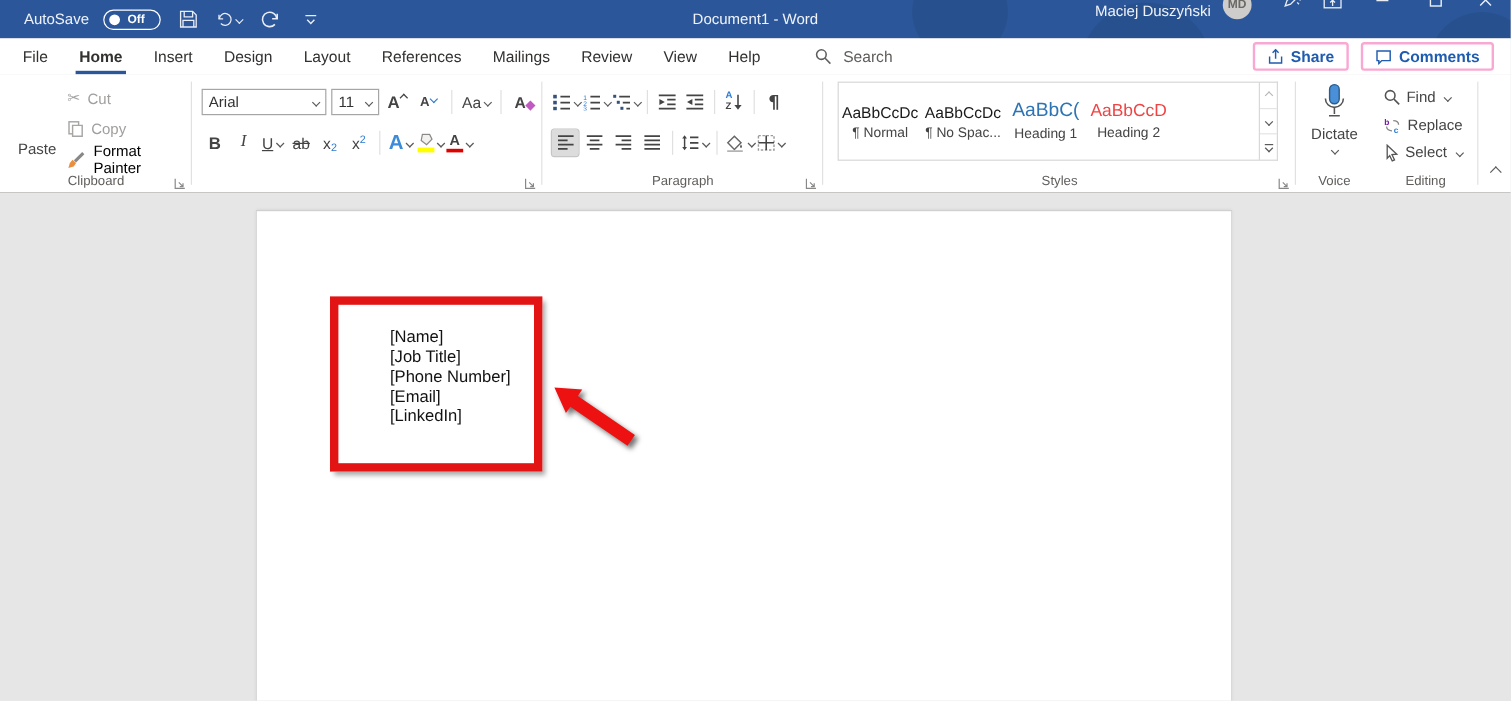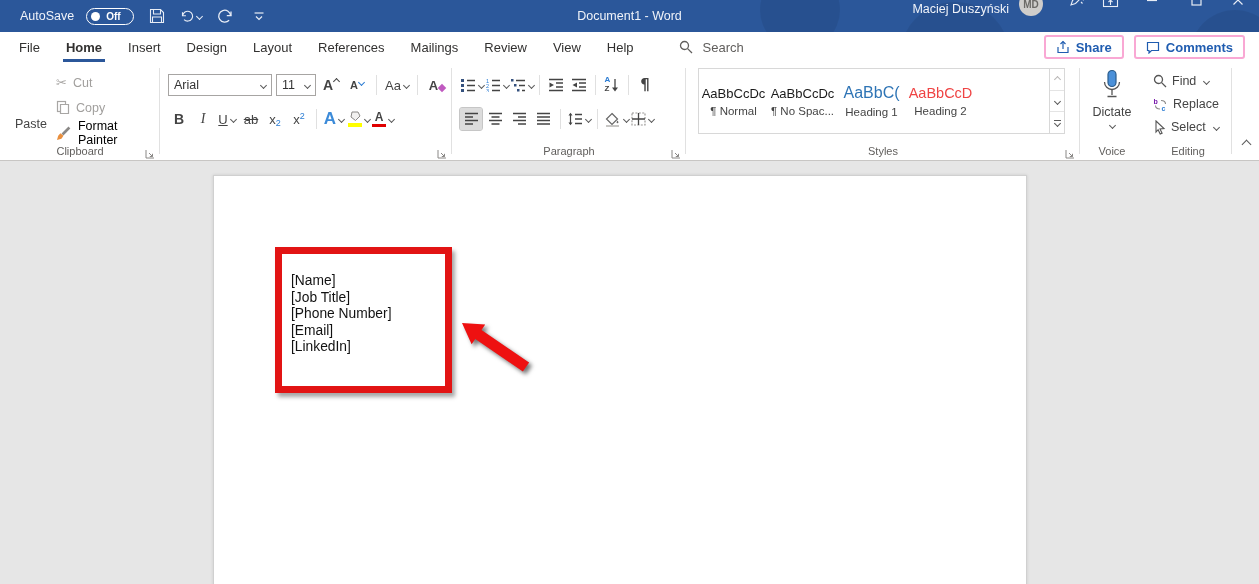--- a/index.html
+++ b/index.html
@@ -90,21 +90,21 @@
   .dictate-btn { position:absolute; left:0; right:0; top:7px; display:flex; flex-direction:column; align-items:center; cursor:pointer; }
   .dictate-label { font-size:12.5px; color:#444; margin-top:2px; }
   .g-collapse { width:27px; }
   .g-collapse::after { display:none; }
   .collapse-btn { position:absolute; right:9px; bottom:8px; cursor:pointer; }
 
   
   .docarea { position:absolute; left:0; top:161px; width:1259px; height:423px; background:#e6e6e6; overflow:hidden; }
   .page { position:absolute; left:213px; top:14px; width:814px; height:600px; background:#fff; border:1px solid #d0d0d0; box-shadow:0 0 3px rgba(0,0,0,0.12); }
   .redbox { position:absolute; left:61px; top:71px; width:177px; height:146px; border:7px solid #e21414; background:#fff; box-shadow:3px 4px 4px rgba(0,0,0,0.35); }
-  .redbox-lines { padding:19px 0 0 9px; font-size:13.8px; line-height:16.6px; color:#121212; }
+  .redbox-lines { padding:19px 0 0 43px; font-size:13.8px; line-height:16.6px; color:#121212; }
   .arrow-svg { position:absolute; left:232px; top:133px; }
 </style>
 </head>
 <body>
 
 <div class="titlebar">
   <div class="tb-deco" style="left:760px; top:-30px; width:80px; height:80px;"></div>
   <div class="tb-deco" style="left:900px; top:2px; width:110px; height:110px;"></div>
   <div class="tb-deco" style="left:1190px; top:10px; width:90px; height:90px;"></div>
 

